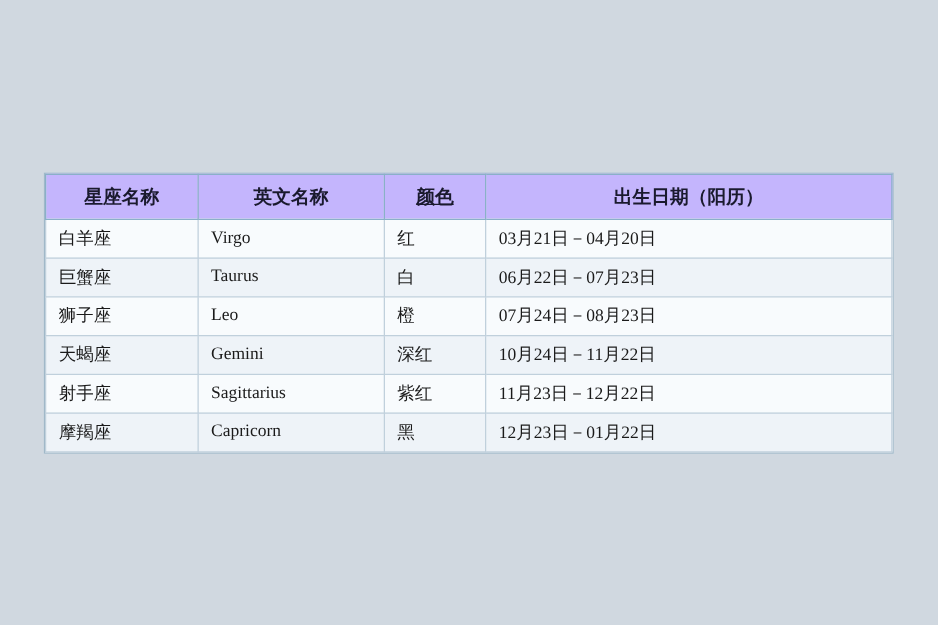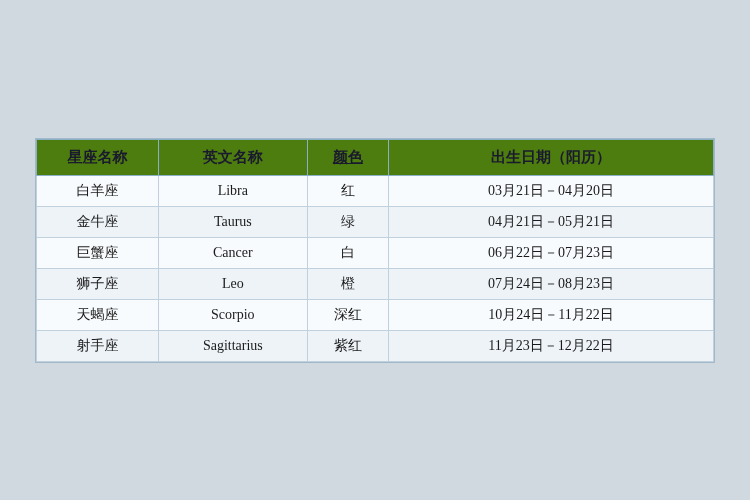--- a/index.html
+++ b/index.html
@@ -23,32 +23,32 @@
       border: 1px solid #a0b8c8;
       width: 680px;
     }
 
     table {
       width: 100%;
       border-collapse: collapse;
     }
 
     th {
-      background-color: #4d7c0f;
+      background-color: #c4b5fd;
       color: #1a1a2e;
       font-weight: bold;
       text-align: center;
       padding: 8px 8px;
       border: 1px solid #8ab0c8;
       font-size: 15px;
     }
 
     td {
-      text-align: center;
-      padding: 6px 20px;
+      text-align: left;
+      padding: 6px 10px;
       border: 1px solid #c0d0dc;
       font-size: 14px;
       color: #1a1a1a;
       background-color: #f8fbfd;
     }
 
     tr:nth-child(even) td {
       background-color: #eef3f8;
     }
 
@@ -66,49 +66,49 @@
       <tr>
         <th class="col-chinese">星座名称</th>
         <th class="col-english">英文名称</th>
         <th class="col-color">颜色</th>
         <th class="col-date">出生日期（阳历）</th>
       </tr>
     </thead>
     <tbody id="table-body">
     <tr>
           <td>白羊座</td>
-          <td>Libra</td>
+          <td>Virgo</td>
           <td>红</td>
           <td>03月21日－04月20日</td>
         </tr>
         <tr>
-          <td>金牛座</td>
+          <td>巨蟹座</td>
           <td>Taurus</td>
-          <td>绿</td>
-          <td>04月21日－05月21日</td>
-        </tr>
-        <tr>
-          <td>巨蟹座</td>
-          <td>Cancer</td>
           <td>白</td>
           <td>06月22日－07月23日</td>
         </tr>
         <tr>
           <td>狮子座</td>
           <td>Leo</td>
           <td>橙</td>
           <td>07月24日－08月23日</td>
         </tr>
         <tr>
           <td>天蝎座</td>
-          <td>Scorpio</td>
+          <td>Gemini</td>
           <td>深红</td>
           <td>10月24日－11月22日</td>
         </tr>
         <tr>
           <td>射手座</td>
           <td>Sagittarius</td>
           <td>紫红</td>
           <td>11月23日－12月22日</td>
         </tr>
+        <tr>
+          <td>摩羯座</td>
+          <td>Capricorn</td>
+          <td>黑</td>
+          <td>12月23日－01月22日</td>
+        </tr>
       </tbody>
   </table>
 </div>
 
 </body></html>

